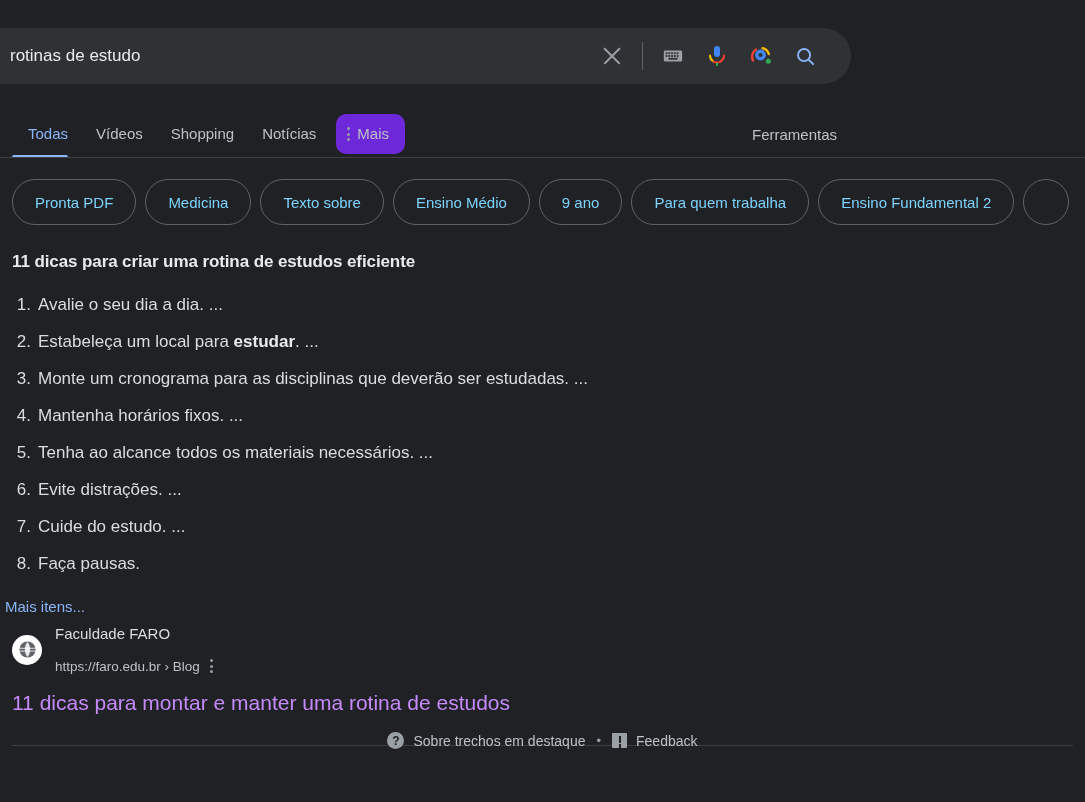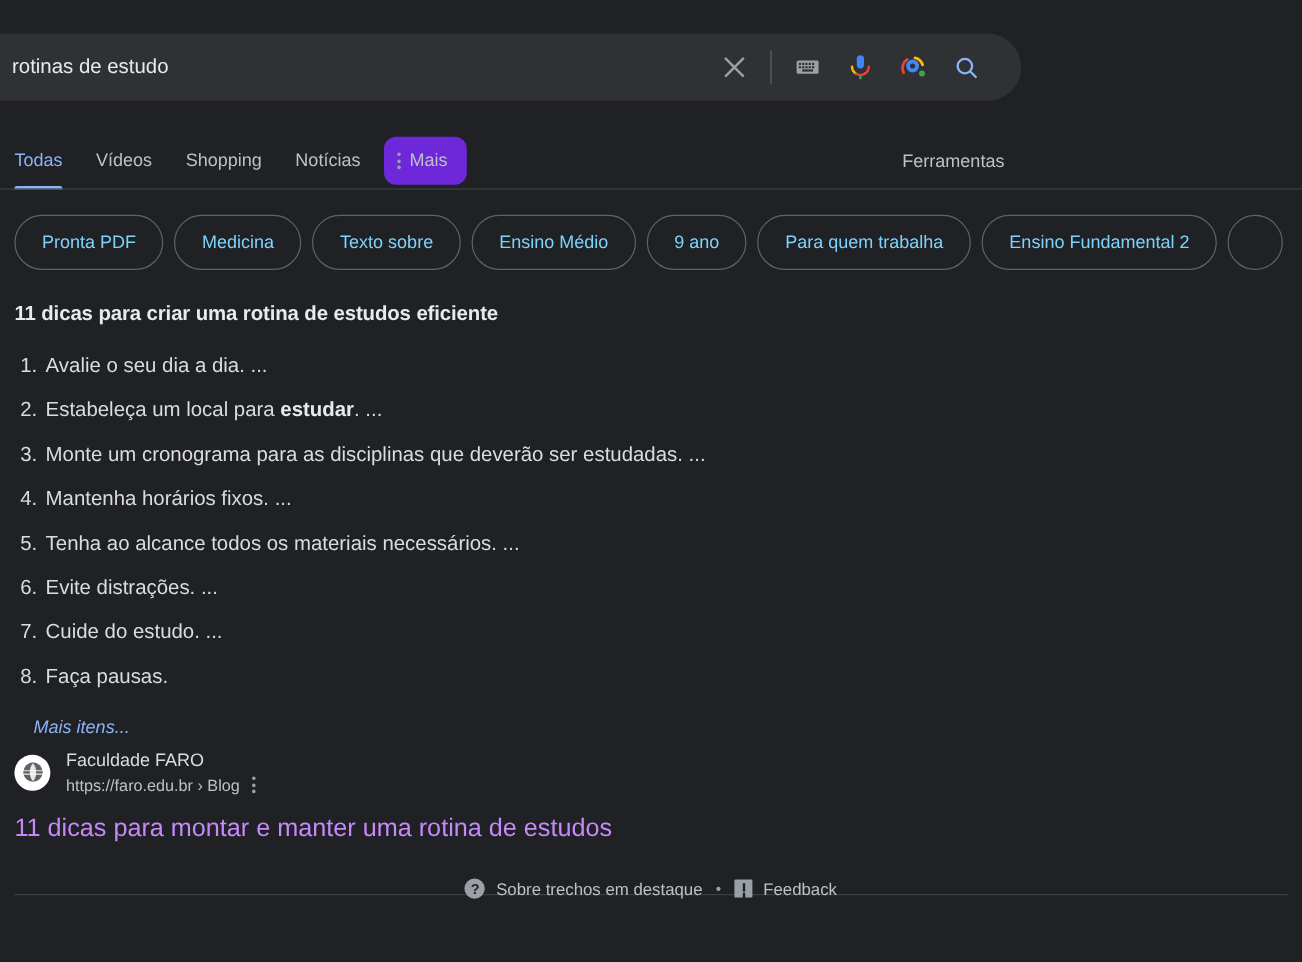--- a/index.html
+++ b/index.html
@@ -79,21 +79,21 @@
   .tab {
     position: relative;
     font-size: 15px;
     color: #bdc1c6;
     padding: 0 14px;
     height: 48px;
     line-height: 48px;
     cursor: pointer;
     white-space: nowrap;
   }
-  .tab:first-child { padding-left: 12px; }
+  .tab:first-child { padding-left: 28px; }
   .tab.active { color: #8ab4f8; }
   .tab.active::after {
     content: "";
     position: absolute;
     left: 12px; right: 14px; bottom: 0;
     height: 3px;
     background: #8ab4f8;
     border-radius: 2px 2px 0 0;
   }
   .tab-more {
@@ -187,46 +187,45 @@
     width: 26px;
     flex: 0 0 26px;
     text-align: right;
     padding-right: 7px;
     color: #dadce0;
   }
   .li-text b { color: #e8eaed; font-weight: bold; }
   .more-items {
     display: inline-block;
     margin-top: 8px;
-    margin-left: 28px;
+    margin-left: 5px;
     font-size: 15px;
     color: #8ab4f8;
     cursor: pointer;
-    font-style: italic;
   }
 
   
   .result {
     position: absolute;
     left: 12px; top: 624px;
     width: 900px;
   }
   .result-head {
     display: flex;
     align-items: center;
     gap: 13px;
   }
   .favicon {
     width: 30px; height: 30px;
     border-radius: 50%;
     background: #ffffff;
     display: flex; align-items: center; justify-content: center;
     flex: 0 0 30px;
   }
-  .result-meta { display: flex; flex-direction: column; gap: 2px; }
+  .result-meta { display: flex; flex-direction: column; gap: 14px; }
   .site-name {
     font-size: 15px;
     color: #dadce0;
     line-height: 1.3;
   }
   .site-url-row {
     display: flex; align-items: center; gap: 10px;
   }
   .site-url {
     font-size: 13.5px;

